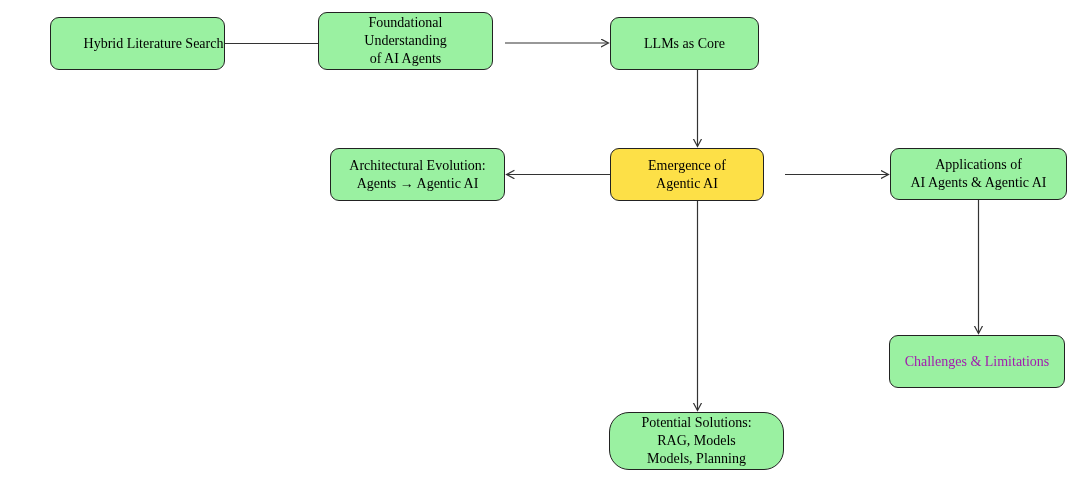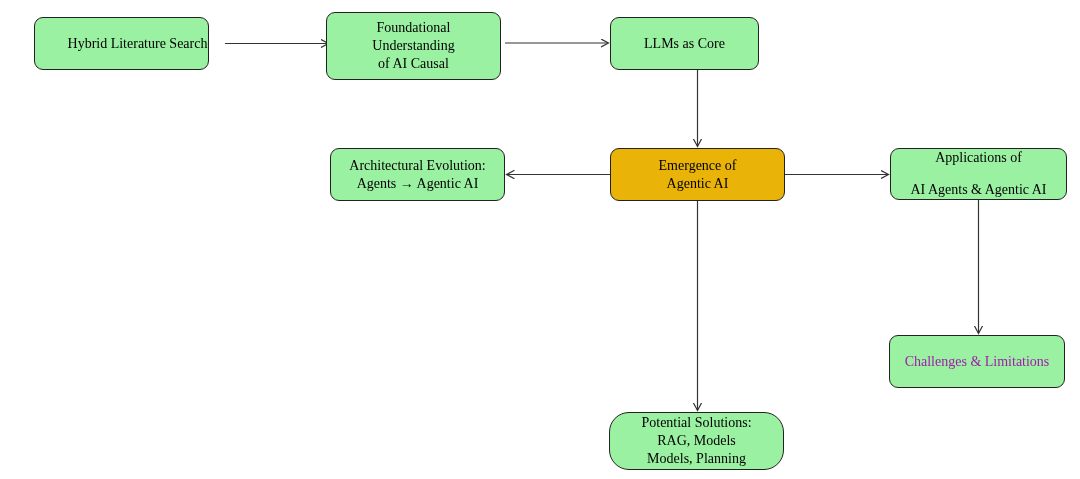--- a/index.html
+++ b/index.html
@@ -42,40 +42,40 @@
     </defs>
   <line x1="225" y1="43.5" x2="328" y2="43.5" stroke="#333333" stroke-width="1.2" marker-end="url(#arrowhead)"></line>
       <line x1="505" y1="43" x2="608" y2="43" stroke="#333333" stroke-width="1.2" marker-end="url(#arrowhead)"></line>
       <line x1="697.5" y1="70" x2="697.5" y2="146" stroke="#333333" stroke-width="1.2" marker-end="url(#arrowhead)"></line>
       <line x1="610" y1="174.5" x2="507" y2="174.5" stroke="#333333" stroke-width="1.2" marker-end="url(#arrowhead)"></line>
       <line x1="785" y1="174.5" x2="888" y2="174.5" stroke="#333333" stroke-width="1.2" marker-end="url(#arrowhead)"></line>
       <line x1="978.5" y1="200" x2="978.5" y2="333" stroke="#333333" stroke-width="1.2" marker-end="url(#arrowhead)"></line>
       <line x1="697.5" y1="201" x2="697.5" y2="410" stroke="#333333" stroke-width="1.2" marker-end="url(#arrowhead)"></line>
     </svg>
 
-<div class="node" style="left: 34px; top: 17px; width: 175px; height: 53px; background: rgb(154, 241, 161); border-color: rgb(34, 34, 34); color: rgb(0, 0, 0); padding-left: 32px;">
+<div class="node" style="left: 50px; top: 17px; width: 175px; height: 53px; background: rgb(154, 241, 161); border-color: rgb(34, 34, 34); color: rgb(0, 0, 0); padding-left: 32px;">
       <div>Hybrid Literature Search</div>
     </div>
-    <div class="node" style="left: 326px; top: 12px; width: 175px; height: 68px; background: rgb(154, 241, 161); border-color: rgb(34, 34, 34); color: rgb(0, 0, 0);">
+    <div class="node" style="left: 318px; top: 12px; width: 175px; height: 58px; background: rgb(154, 241, 161); border-color: rgb(34, 34, 34); color: rgb(0, 0, 0);">
       <div>Foundational</div>
       <div>Understanding</div>
-      <div>of AI Causal</div>
+      <div>of AI Agents</div>
     </div>
     <div class="node" style="left: 610px; top: 17px; width: 149px; height: 53px; background: rgb(154, 241, 161); border-color: rgb(34, 34, 34); color: rgb(0, 0, 0);">
       <div>LLMs as Core</div>
     </div>
     <div class="node" style="left: 330px; top: 148px; width: 175px; height: 53px; background: rgb(154, 241, 161); border-color: rgb(34, 34, 34); color: rgb(0, 0, 0);">
       <div>Architectural Evolution:</div>
       <div>Agents → Agentic AI</div>
     </div>
-    <div class="node" style="left: 610px; top: 148px; width: 175px; height: 53px; background: #eab308; border-color: rgb(34, 34, 34); color: rgb(0, 0, 0);">
+    <div class="node" style="left: 610px; top: 148px; width: 154px; height: 53px; background: #fde047; border-color: rgb(34, 34, 34); color: rgb(0, 0, 0);">
       <div>Emergence of</div>
       <div>Agentic AI</div>
     </div>
-    <div class="node" style="left: 890px; top: 148px; width: 177px; height: 52px; background: rgb(154, 241, 161); border-color: rgb(34, 34, 34); color: rgb(0, 0, 0); justify-content: space-between;">
+    <div class="node" style="left: 890px; top: 148px; width: 177px; height: 52px; background: rgb(154, 241, 161); border-color: rgb(34, 34, 34); color: rgb(0, 0, 0);">
       <div>Applications of</div>
       <div>AI Agents &amp; Agentic AI</div>
     </div>
     <div class="node" style="left: 889px; top: 335px; width: 176px; height: 53px; background: rgb(154, 241, 161); border-color: rgb(34, 34, 34); color: #a21caf;">
       <div>Challenges &amp; Limitations</div>
     </div>
     <div class="node" style="left: 609px; top: 412px; width: 175px; height: 58px; background: rgb(154, 241, 161); border-color: rgb(34, 34, 34); color: rgb(0, 0, 0); border-radius: 20px;">
       <div>Potential Solutions:</div>
       <div>RAG, Models</div>
       <div>Models, Planning</div>

